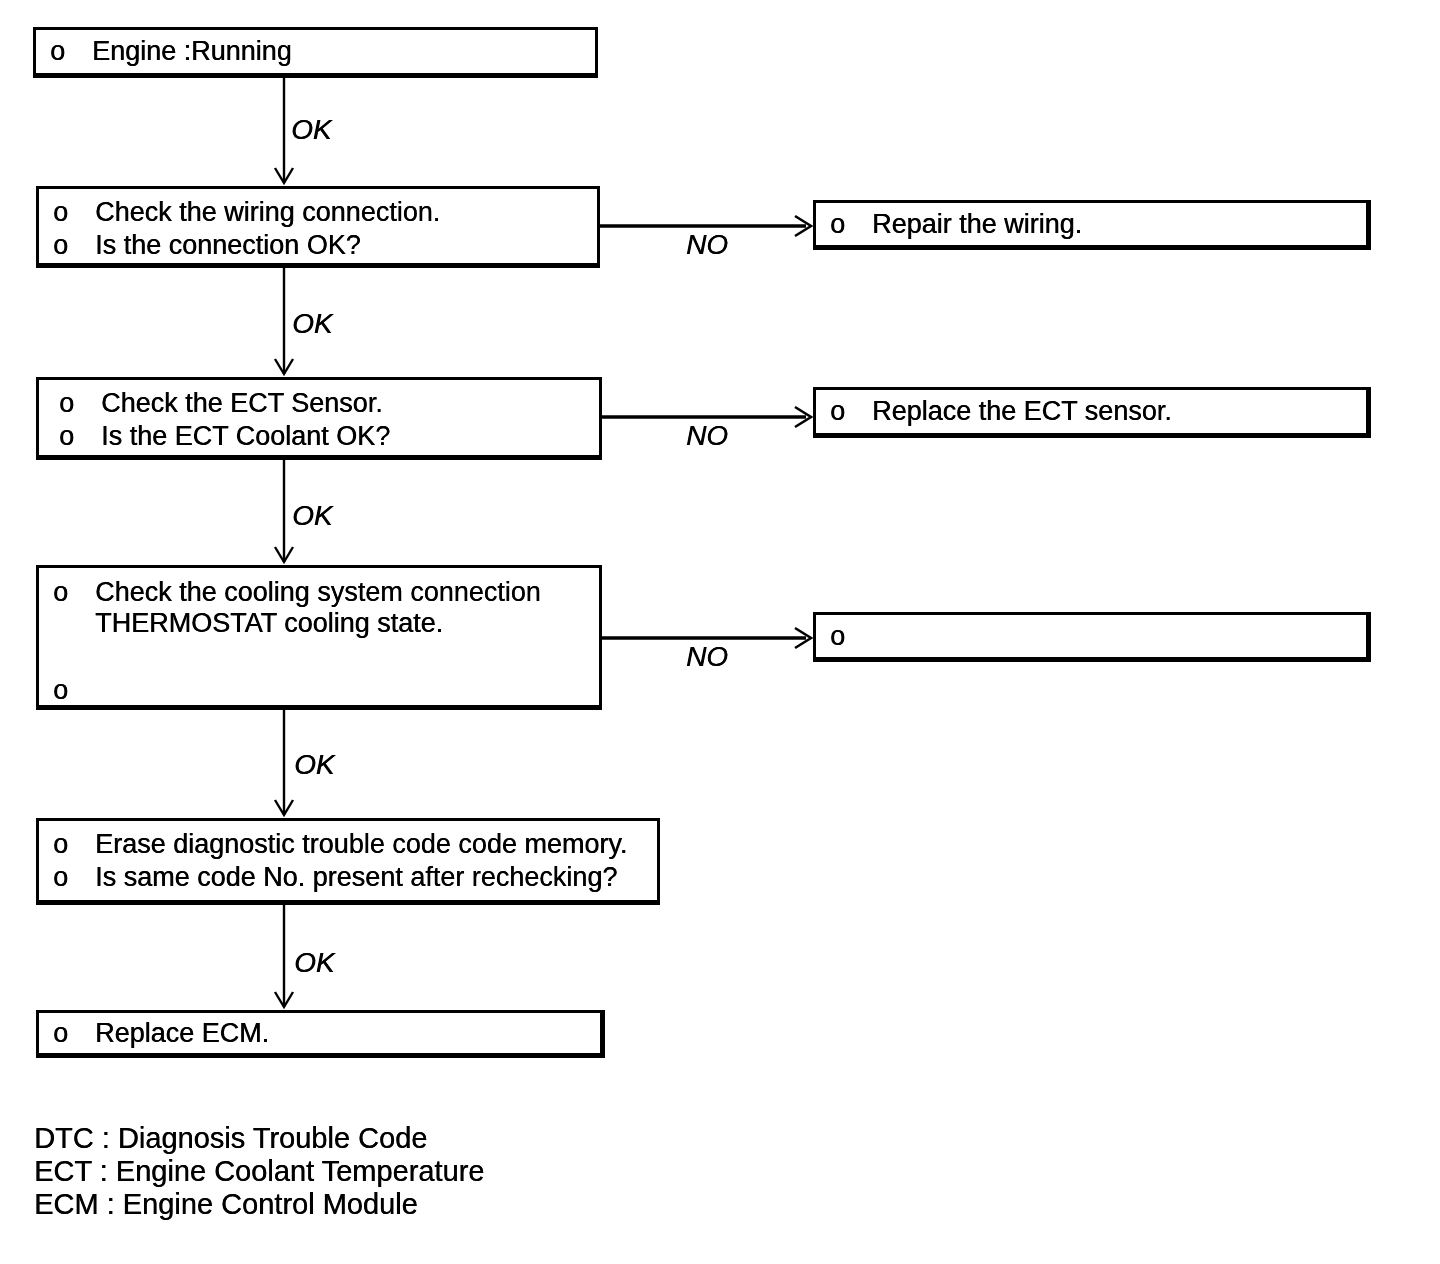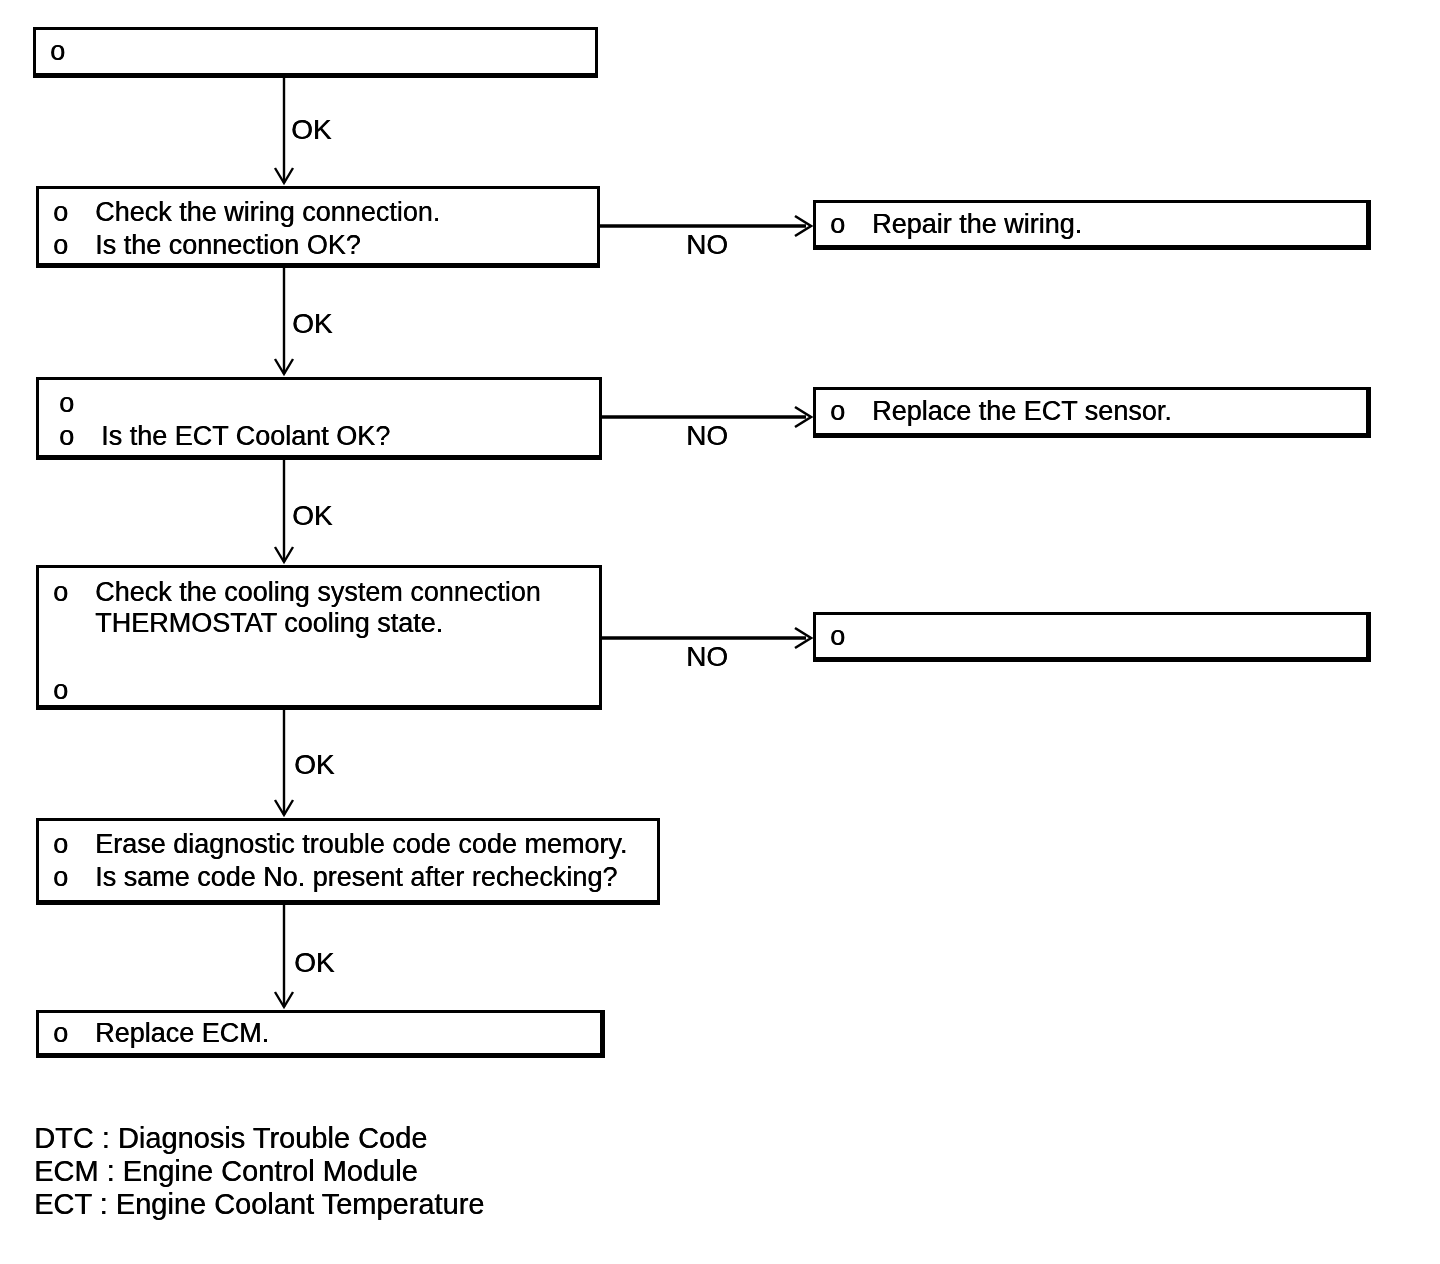--- a/index.html
+++ b/index.html
@@ -33,20 +33,21 @@
   }
   .text { flex: 1 1 auto; padding-right: 10px; }
   .node.multi { padding-top: 7px; line-height: 33px; }
   .node.cooling { padding-top: 9px; line-height: 31px; }
   .node.cooling .row.gap { margin-top: 36px; }
   .edge-label {
     position: absolute;
     font-size: 28px;
     line-height: 28px;
     white-space: nowrap;
+    font-style: italic;
   }
   .legend {
     position: absolute;
     left: 34px;
     top: 1122px;
     font-size: 29px;
     line-height: 33px;
   }
   .arrows {
     position: absolute;
@@ -97,37 +98,39 @@
     </g>
     <g>
       <path class="v-shaft" d="M284 905 V1007"></path>
       <path class="v-head" d="M275 992 L284 1007 L293 992"></path>
     </g>
   </svg>
 
   <div class="node single" style="left:33px; top:27px; width:565px; height:51px;">
     <div class="row">
       <span class="bullet">o</span>
+      <span class="text">Engine :Running</span>
     </div>
   </div>
 
   <div class="node multi" style="left:36px; top:186px; width:564px; height:82px;">
     <div class="row">
       <span class="bullet">o</span>
       <span class="text">Check the wiring connection.</span>
     </div>
     <div class="row">
       <span class="bullet">o</span>
       <span class="text">Is the connection OK?</span>
     </div>
   </div>
 
   <div class="node multi" style="left:36px; top:377px; width:566px; height:83px; padding-left:6px;">
     <div class="row">
       <span class="bullet">o</span>
+      <span class="text">Check the ECT Sensor.</span>
     </div>
     <div class="row">
       <span class="bullet">o</span>
       <span class="text">Is the ECT Coolant OK?</span>
     </div>
   </div>
 
   <div class="node cooling" style="left:36px; top:565px; width:566px; height:145px;">
     <div class="row">
       <span class="bullet">o</span>
@@ -184,17 +187,17 @@
   <div class="edge-label" style="left:686px; top:231px;">NO</div>
   <div class="edge-label" style="left:292px; top:310px;">OK</div>
   <div class="edge-label" style="left:686px; top:422px;">NO</div>
   <div class="edge-label" style="left:292px; top:502px;">OK</div>
   <div class="edge-label" style="left:686px; top:643px;">NO</div>
   <div class="edge-label" style="left:294px; top:751px;">OK</div>
   <div class="edge-label" style="left:294px; top:949px;">OK</div>
 
   <div class="legend">
     <div>DTC : Diagnosis Trouble Code</div>
+    <div>ECT : Engine Coolant Temperature</div>
     <div>ECM : Engine Control Module</div>
-    <div>ECT : Engine Coolant Temperature</div>
   </div>
 
 </div>
 
 </body></html>

